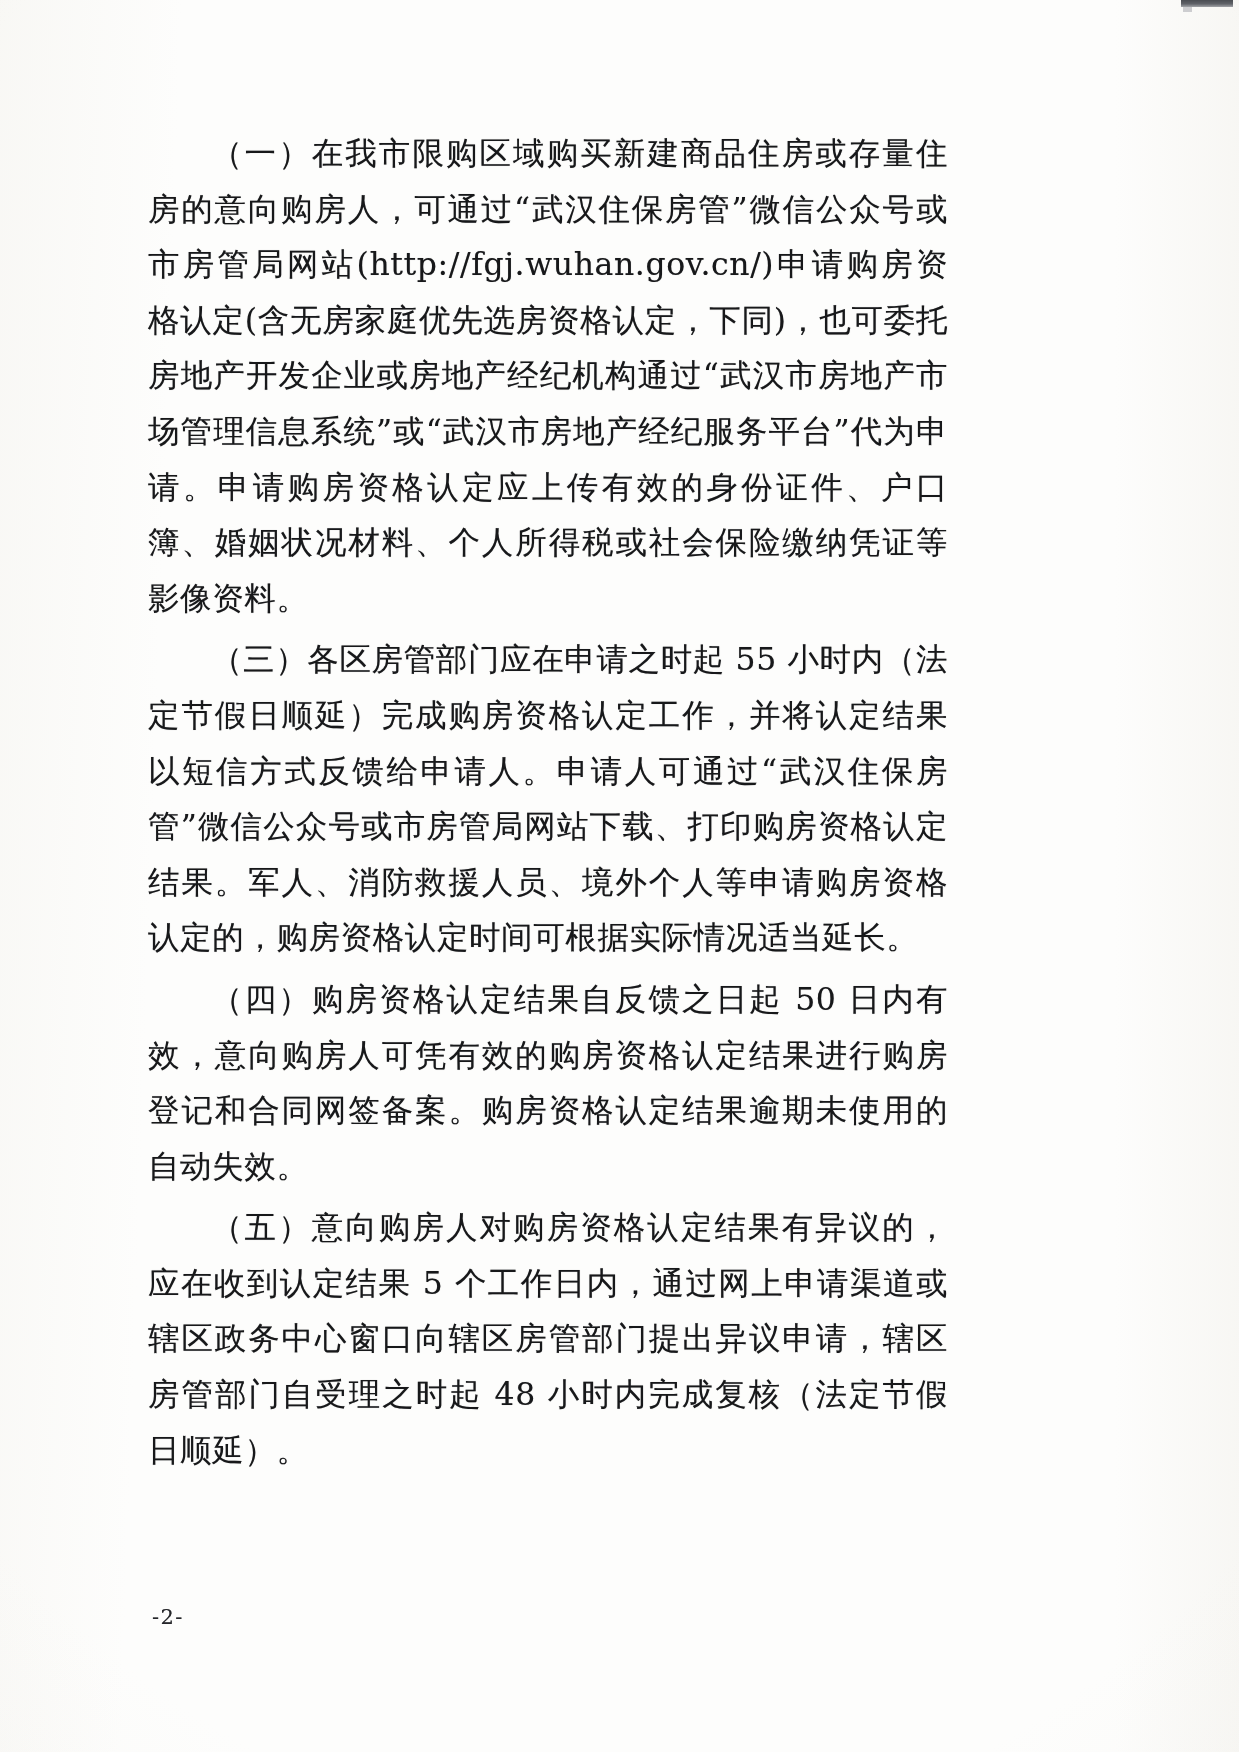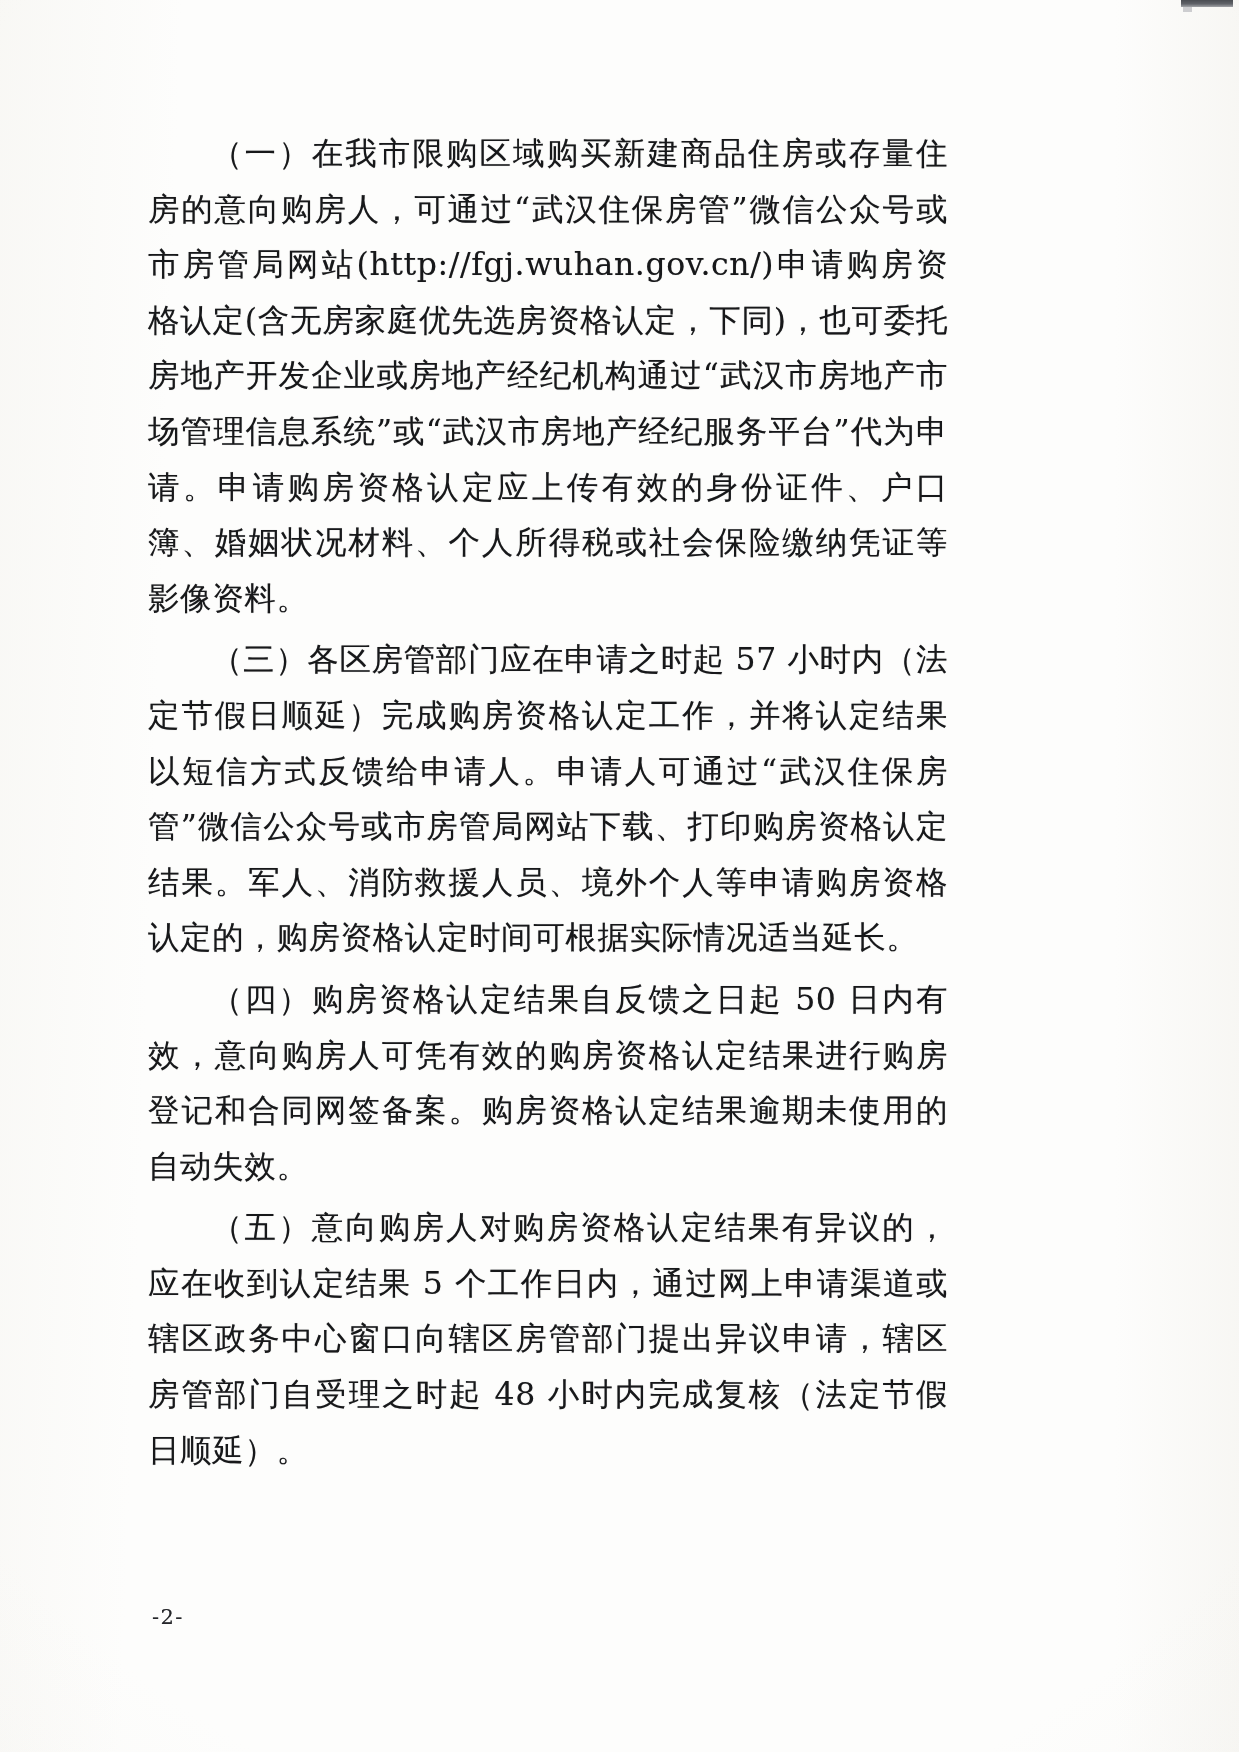--- a/index.html
+++ b/index.html
@@ -89,19 +89,19 @@
 </style>
 </head>
 <body>
 
 <div class="page">
   <div class="paper-texture"></div>
   <div class="scan-artifact-top-right"></div>
 
   <div class="content">
     <p class="doc-para">（一）在我市限购区域购买新建商品住房或存量住房的意向购房人，可通过“武汉住保房管”微信公众号或市房管局网站(http://fgj.wuhan.gov.cn/)申请购房资格认定(含无房家庭优先选房资格认定，下同)，也可委托房地产开发企业或房地产经纪机构通过“武汉市房地产市场管理信息系统”或“武汉市房地产经纪服务平台”代为申请。申请购房资格认定应上传有效的身份证件、户口簿、婚姻状况材料、个人所得税或社会保险缴纳凭证等影像资料。</p>
-    <p class="doc-para">（三）各区房管部门应在申请之时起 57 小时内（法定节假日顺延）完成购房资格认定工作，并将认定结果以短信方式反馈给申请人。申请人可通过“武汉住保房管”微信公众号或市房管局网站下载、打印购房资格认定结果。军人、消防救援人员、境外个人等申请购房资格认定的，购房资格认定时间可根据实际情况适当延长。</p>
+    <p class="doc-para">（三）各区房管部门应在申请之时起 55 小时内（法定节假日顺延）完成购房资格认定工作，并将认定结果以短信方式反馈给申请人。申请人可通过“武汉住保房管”微信公众号或市房管局网站下载、打印购房资格认定结果。军人、消防救援人员、境外个人等申请购房资格认定的，购房资格认定时间可根据实际情况适当延长。</p>
     <p class="doc-para">（四）购房资格认定结果自反馈之日起 50 日内有效，意向购房人可凭有效的购房资格认定结果进行购房登记和合同网签备案。购房资格认定结果逾期未使用的自动失效。</p>
     <p class="doc-para">（五）意向购房人对购房资格认定结果有异议的，应在收到认定结果 5 个工作日内，通过网上申请渠道或辖区政务中心窗口向辖区房管部门提出异议申请，辖区房管部门自受理之时起 48 小时内完成复核（法定节假日顺延）。</p>
   </div>
 
   <div class="footer">-2-</div>
 </div>
 
 </body></html>

